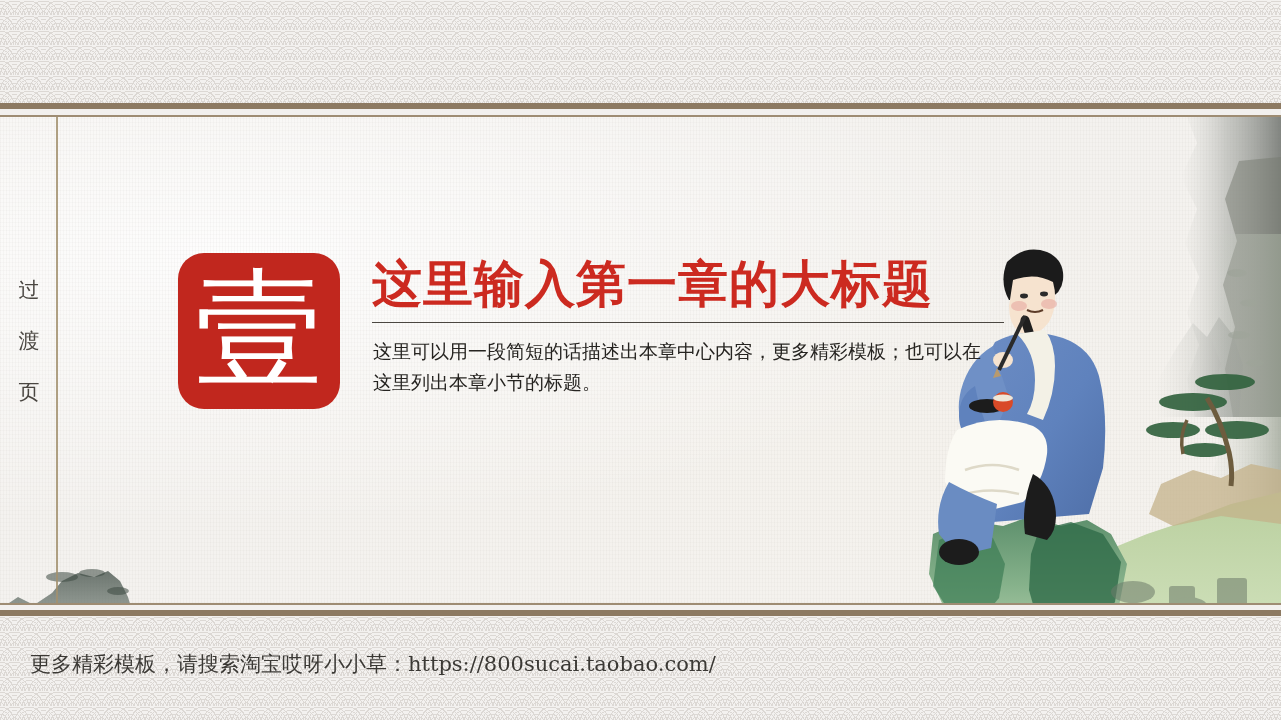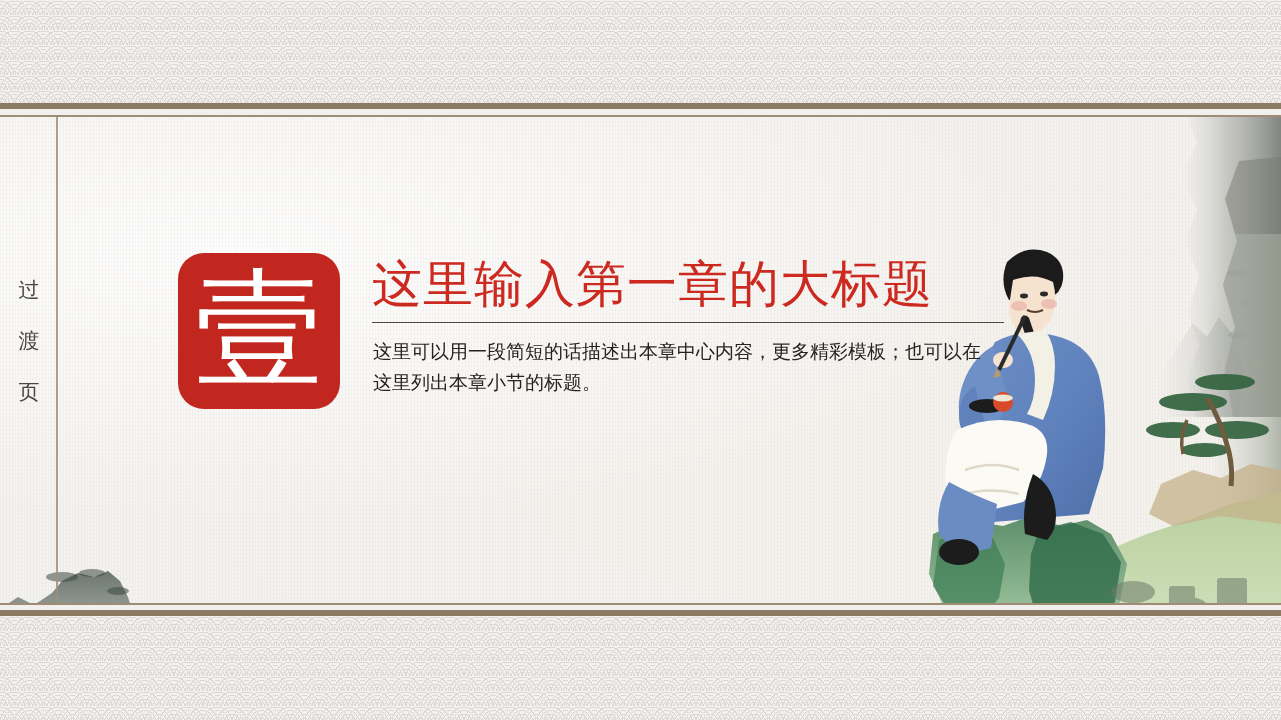--- a/index.html
+++ b/index.html
@@ -77,21 +77,21 @@
   .badge-char{
     color:#fff;font-size:128px;line-height:1;
     font-family:"DejaVu Serif","Liberation Serif",serif;
     font-weight:400;
     transform:translateY(-2px);
   }
 
   
   .title{
     position:absolute;left:372px;top:259px;
-    font-size:50px;font-weight:normal;color:#cc2a20;
+    font-size:50px;font-weight:bold;color:#cc2a20;
     letter-spacing:1px;line-height:1;
     white-space:nowrap;
     font-family:"DejaVu Sans","Liberation Sans",sans-serif;
   }
   .title-rule{position:absolute;left:372px;top:322px;width:632px;height:1px;background:#4b4741;}
   .subtitle{
     position:absolute;left:373px;top:336px;width:610px;
     font-size:19px;color:#262421;line-height:1.62;
     font-family:"DejaVu Sans","Liberation Sans",sans-serif;
   }
@@ -285,14 +285,15 @@
     <div class="subtitle" style="top:219px">这里可以用一段简短的话描述出本章中心内容，更多精彩模板；也可以在这里列出本章小节的标题。</div>
 
   </div>
 
   <div class="vdivider"></div>
 
   <div class="rule-thin band-bot-thin"></div>
   <div class="rule-thick band-bot-thick"></div>
   <div class="seigaiha bottom"></div>
 
+  <div class="footer">更多精彩模板，请搜索淘宝哎呀小小草：https://800sucai.taobao.com/</div>
 
 </div>
 
 </body></html>

